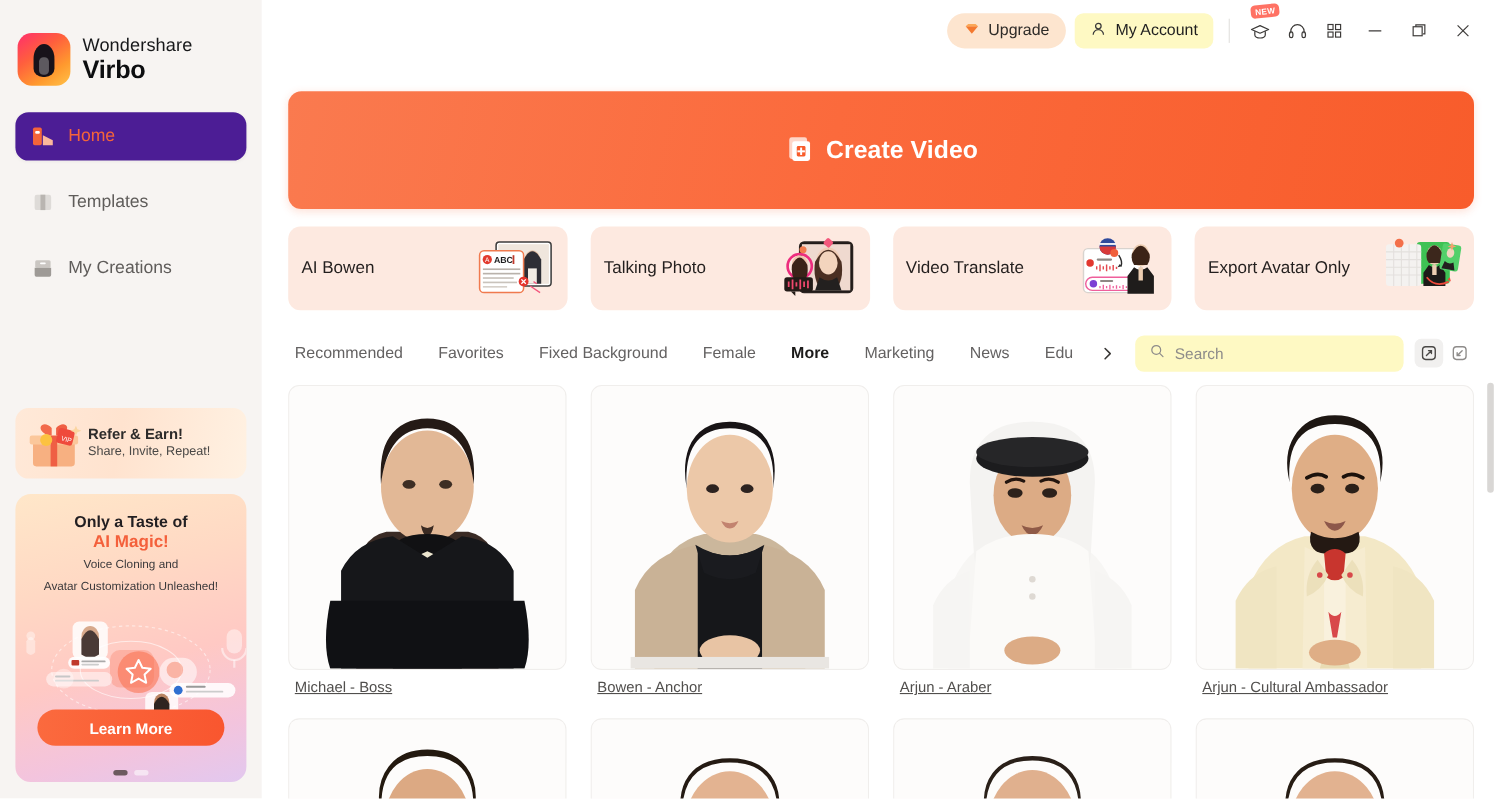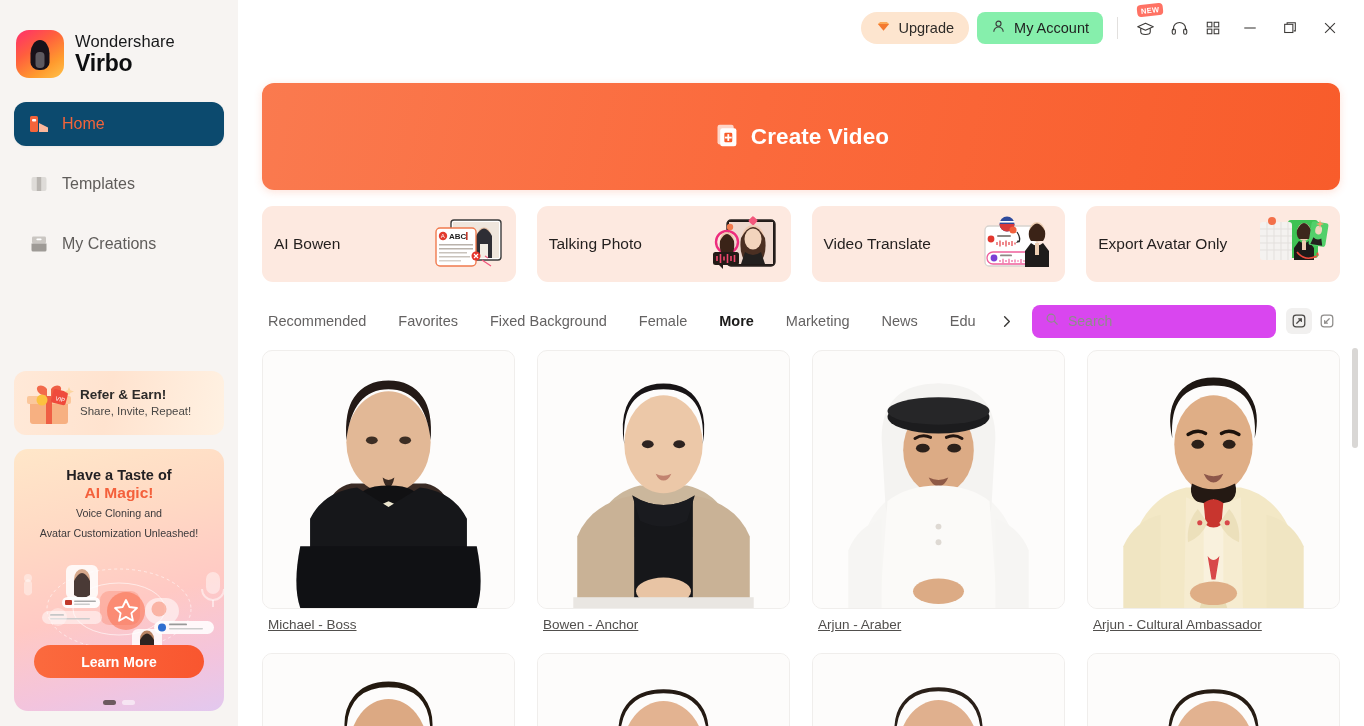--- a/index.html
+++ b/index.html
@@ -48,21 +48,21 @@
   .brand-top { font-size: 16.5px; color: #17181a; letter-spacing: .1px; }
   .brand-bottom { font-size: 23px; font-weight: bold; color: #0d0e10; letter-spacing: -.2px; }
 
   .nav { margin-top: 20px; padding: 0 14px; }
   .nav-item {
     display: flex; align-items: center; gap: 12px;
     height: 44px; border-radius: 12px;
     padding: 0 14px; margin-bottom: 16px;
     font-size: 16px; color: #5f5c5a; cursor: pointer;
   }
-  .nav-item.active { background: #0c4a6e; color: #f4643a; box-shadow: 0 1px 3px rgba(0,0,0,.045); }
+  .nav-item.active { background: #4c1d95; color: #f4643a; box-shadow: 0 1px 3px rgba(0,0,0,.045); }
   .nav-ico { width: 22px; height: 22px; flex: 0 0 22px; display:block; }
 
   .refer-card {
     position: absolute; left: 14px; top: 371px;
     width: 210px; height: 64px; border-radius: 12px;
     background: linear-gradient(100deg,#ffe9d8 0%,#ffe3cf 45%,#fff1e2 100%);
     display: flex; align-items: center; padding-left: 66px; cursor: pointer;
   }
   .gift {
     position: absolute; left: 8px; top: 10px; width: 54px; height: 46px;
@@ -93,21 +93,21 @@
   
   .main { flex: 1; position: relative; background:#fff; height:726px; }
 
   .titlebar { height: 56px; display:flex; align-items:center; justify-content:flex-end; padding-right: 14px; gap: 0; }
   .upgrade-btn {
     display:flex; align-items:center; gap:7px; height:32px; padding: 0 15px;
     border-radius: 16px; background: #fde5cf; color:#2e2b28; font-size: 14.5px; cursor:pointer; border:none;
   }
   .acct-btn {
     display:flex; align-items:center; gap:8px; height:32px; padding:0 14px; margin-left: 8px;
-    border-radius: 8px; background:#86efac; color:#1f1f1f; font-size: 14.5px; cursor:pointer; border:none;
+    border-radius: 8px; background:#fef9c3; color:#1f1f1f; font-size: 14.5px; cursor:pointer; border:none;
   }
   .tb-sep { width:1px; height: 22px; background:#e2e0de; margin: 0 10px 0 14px; }
   .tb-ico { width: 34px; height: 32px; display:flex; align-items:center; justify-content:center; cursor:pointer; position:relative; }
   .new-badge {
     position:absolute; top:-8px; left: 9px;
     background:#ff7264; color:#fff; font-size: 7.5px; font-weight: bold;
     padding: 1.5px 4px; border-radius: 4px; letter-spacing:.3px;
     transform: rotate(-6deg);
   }
   .win-ico { width: 40px; height: 32px; display:flex; align-items:center; justify-content:center; cursor:pointer; }
@@ -136,21 +136,21 @@
   .tabs { display:flex; align-items:center; gap: 0; overflow:hidden; position:relative; flex:1; min-width:0; }
   .tab { font-size: 14.5px; color:#646262; padding: 0 16px; white-space:nowrap; cursor:pointer; line-height: 34px; }
   .tab:first-child { padding-left: 6px; }
   .tab.active { color:#1c1b1a; font-weight: bold; }
   .tab-next {
     position:absolute; right: 0; top:0; height:34px; width: 28px;
     display:flex; align-items:center; justify-content:center; cursor:pointer;
     background: linear-gradient(90deg, rgba(255,255,255,0) 0%, #fff 42%);
   }
   .search-box {
-    width: 244px; height: 33px; border-radius: 8px; background:#d946ef;
+    width: 244px; height: 33px; border-radius: 8px; background:#fef9c3;
     display:flex; align-items:center; gap: 9px; padding: 0 13px; margin-left: 12px; flex:0 0 244px;
   }
   .search-box input {
     border:none; outline:none; background:transparent; font-size: 14px;
     color:#2b2b2b; width: 100%; font-family:"Liberation Sans", sans-serif;
   }
   .search-box input::placeholder { color:#8e8c8a; }
   .view-btns { display:flex; align-items:center; gap: 2px; margin-left: 10px; }
   .view-btn { width: 26px; height: 26px; border-radius: 6px; display:flex; align-items:center; justify-content:center; cursor:pointer; }
   .view-btn.sel { background:#f1f0ef; }
@@ -231,21 +231,21 @@
         <circle cx="20" cy="19" r="5.5" fill="#fcc240"></circle>
         <path d="M47 6 l1.4 3.2 L52 10.6 l-3.6 1.4 L47 15.2 l-1.4 -3.2 L42 10.6 l3.6 -1.4z" fill="#fbd5a0"></path>
       </svg>
       <div>
         <div class="refer-t1">Refer &amp; Earn!</div>
         <div class="refer-t2">Share, Invite, Repeat!</div>
       </div>
     </div>
 
     <div class="magic-card">
-      <div class="magic-t1">Have a Taste of</div>
+      <div class="magic-t1">Only a Taste of</div>
       <div class="magic-t2">AI Magic!</div>
       <div class="magic-sub">Voice Cloning and</div>
       <div class="magic-sub">Avatar Customization Unleashed!</div>
 
       <svg class="magic-art" viewBox="0 0 210 104">
         <ellipse cx="105" cy="56" rx="72" ry="40" fill="none" stroke="rgba(255,255,255,.55)" stroke-width="1" stroke-dasharray="3 3"></ellipse>
         <ellipse cx="105" cy="56" rx="46" ry="26" fill="none" stroke="rgba(255,255,255,.6)" stroke-width="1"></ellipse>
         <rect x="86" y="38" width="40" height="34" rx="9" fill="rgba(250,120,90,.30)"></rect>
         <circle cx="112" cy="58" r="19" fill="rgba(250,110,75,.55)"></circle>
         <path d="M112 47 l3.4 7 7.6 1 -5.6 5.2 1.5 7.5 -6.9 -3.8 -6.9 3.8 1.5 -7.5 -5.6 -5.2 7.6 -1z" fill="none" stroke="#fff" stroke-width="1.8" stroke-linejoin="round"></path>

